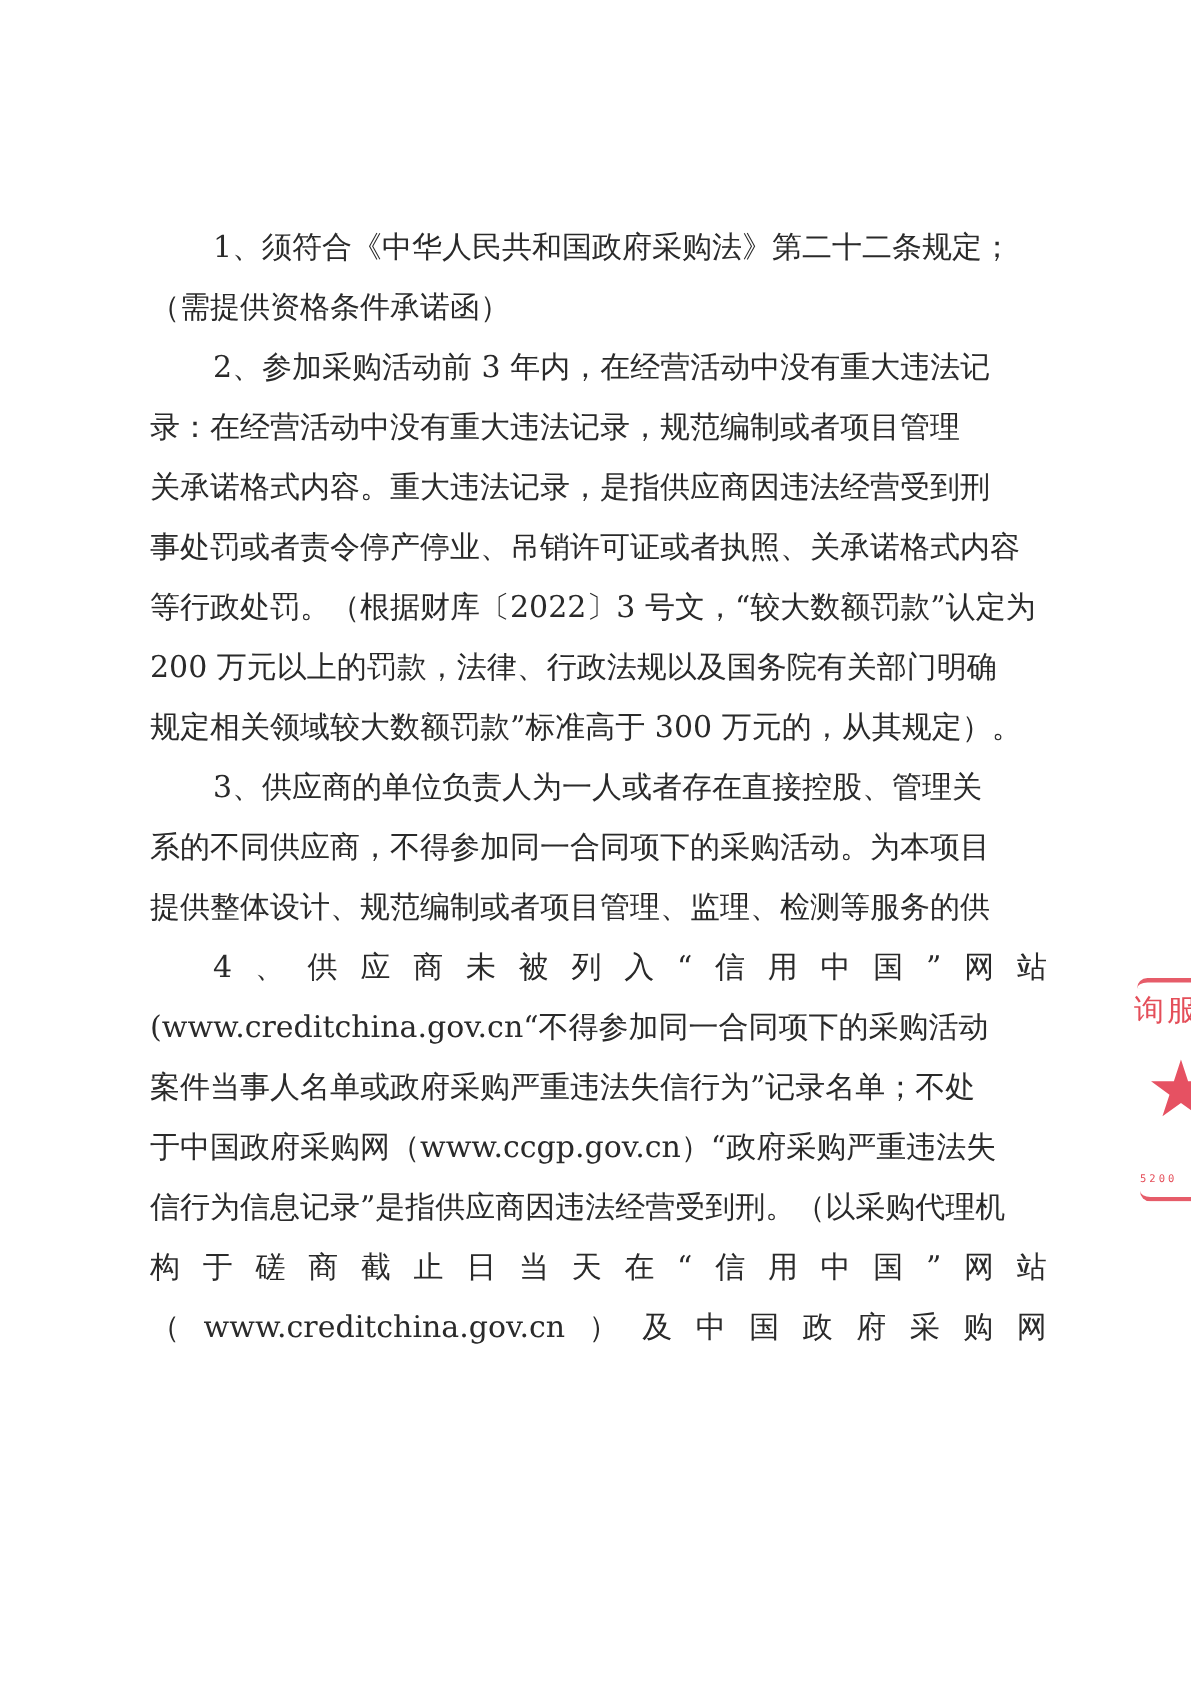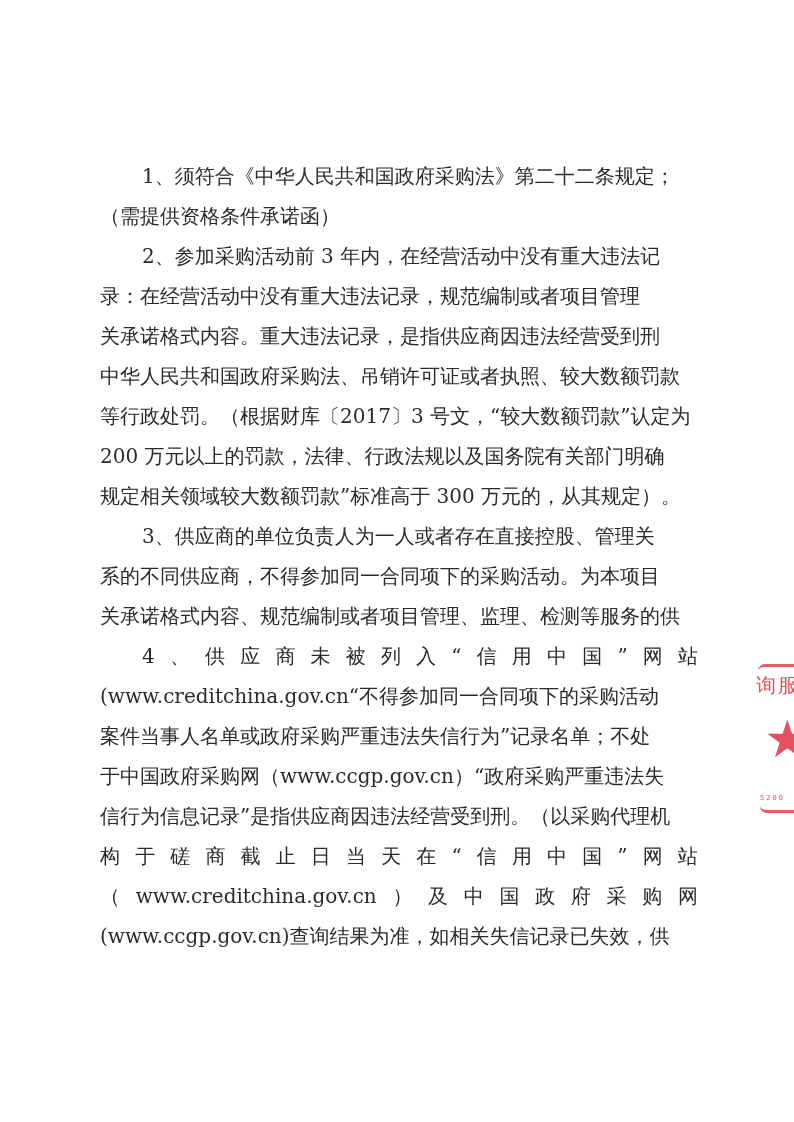--- a/index.html
+++ b/index.html
@@ -1,18 +1,18 @@
 <!DOCTYPE html>
 <html><head>
 <meta charset="utf-8">
 <style>
   html, body { margin: 0; padding: 0; background: #ffffff; }
   body { width: 794px; height: 1122px; position: relative; overflow: hidden; }
   .page {
-    position: absolute; left: 0; top: 16px; width: 794px; height: 976px; background: #fff;
+    position: absolute; left: 0; top: 4px; width: 794px; height: 976px; background: #fff;
   }
   .content {
     position: absolute; left: 100px; top: 140px; width: 598px;
     font-family: "DejaVu Serif", "Liberation Serif", serif;
     font-size: 20px; color: #2a2a2a; line-height: 40px;
   }
   .line { height: 40px; white-space: nowrap; overflow: visible; }
   .indent { padding-left: 42px; }
   .just { display: flex; justify-content: space-between; }
   .stamp {
@@ -47,30 +47,30 @@
 
     <div>
       <div class="line indent">1、须符合《中华人民共和国政府采购法》第二十二条规定；</div>
       <div class="line">（需提供资格条件承诺函）</div>
     </div>
 
     <div>
       <div class="line indent">2、参加采购活动前 3 年内，在经营活动中没有重大违法记</div>
       <div class="line">录：在经营活动中没有重大违法记录，规范编制或者项目管理</div>
       <div class="line">关承诺格式内容。重大违法记录，是指供应商因违法经营受到刑</div>
-      <div class="line">中华人民共和国政府采购法、吊销许可证或者执照、较大数额罚款</div>
-      <div class="line">等行政处罚。（根据财库〔2017〕3 号文，“较大数额罚款”认定为</div>
+      <div class="line">事处罚或者责令停产停业、吊销许可证或者执照、关承诺格式内容</div>
+      <div class="line">等行政处罚。（根据财库〔2022〕3 号文，“较大数额罚款”认定为</div>
       <div class="line">200 万元以上的罚款，法律、行政法规以及国务院有关部门明确</div>
       <div class="line">规定相关领域较大数额罚款”标准高于 300 万元的，从其规定）。</div>
     </div>
 
     <div>
       <div class="line indent">3、供应商的单位负责人为一人或者存在直接控股、管理关</div>
       <div class="line">系的不同供应商，不得参加同一合同项下的采购活动。为本项目</div>
-      <div class="line">关承诺格式内容、规范编制或者项目管理、监理、检测等服务的供</div>
+      <div class="line">提供整体设计、规范编制或者项目管理、监理、检测等服务的供</div>
     </div>
 
     <div>
       <div class="line indent just">
           <span>4</span>
           <span>、</span>
           <span>供</span>
           <span>应</span>
           <span>商</span>
           <span>未</span>
@@ -116,21 +116,20 @@
           <span>）</span>
           <span>及</span>
           <span>中</span>
           <span>国</span>
           <span>政</span>
           <span>府</span>
           <span>采</span>
           <span>购</span>
           <span>网</span>
         </div>
-      <div class="line">(www.ccgp.gov.cn)查询结果为准，如相关失信记录已失效，供</div>
     </div>
   </div>
 
   <div class="stamp">
     <div class="stamp-top-arc"></div>
     <div class="stamp-text">询服</div>
     <div class="stamp-star">★</div>
     <div class="stamp-code">5200</div>
     <div class="stamp-bottom-arc"></div>
   </div>

